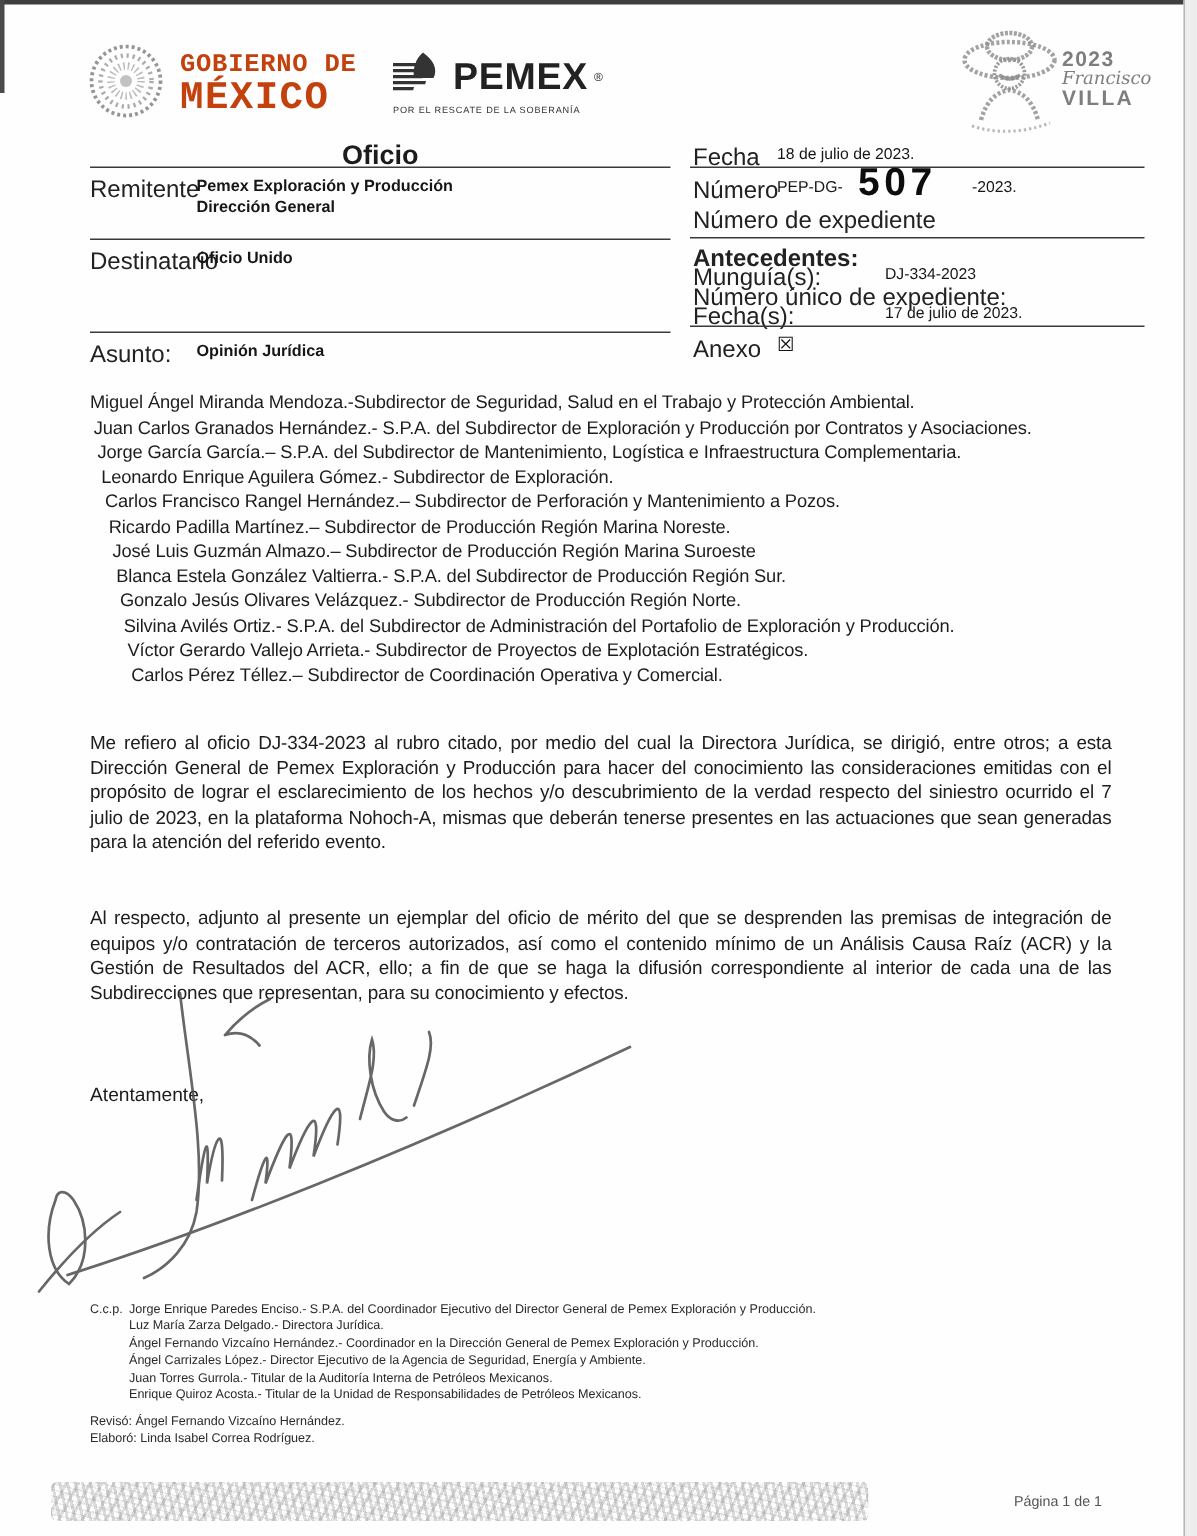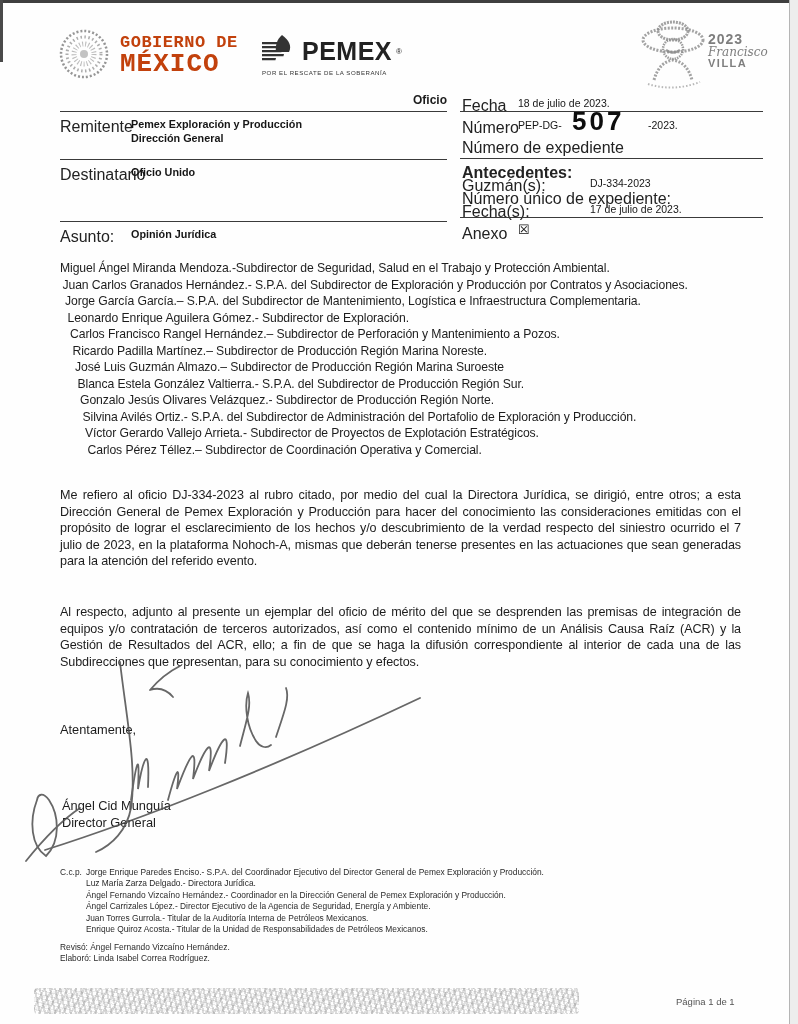--- a/index.html
+++ b/index.html
@@ -20,24 +20,24 @@
   .gob-line2{font-size:26px;letter-spacing:1px;}
   .pemex-block{position:absolute;left:262px;top:34px;width:150px;}
   .pemex-row{display:flex;align-items:center;gap:4px;}
   .pemex-word{font-size:25px;font-weight:bold;letter-spacing:.5px;color:#222;}
   .pemex-reg{font-size:8px;vertical-align:top;color:#222;}
   .pemex-tagline{font-size:6.1px;letter-spacing:.55px;color:#333;margin-top:1px;white-space:nowrap;}
   .villa-badge{position:absolute;left:636px;top:18px;width:150px;height:72px;color:#8a8a8a;}
   .villa-text{position:absolute;left:72px;top:14px;line-height:1.0;color:#7e7e7e;}
   .villa-year{font-size:14px;font-weight:bold;letter-spacing:1px;}
   .villa-name{font-family:"DejaVu Serif", serif;font-style:italic;font-size:12px;}
-  .villa-sur{font-size:11px;font-weight:bold;letter-spacing:1.5px;}
-
-  
-  .oficio{position:absolute;left:60px;top:93px;width:387px;text-align:right;font-size:12px;font-weight:600;}
+  .villa-sur{font-size:14px;font-weight:bold;letter-spacing:1.5px;}
+
+  
+  .oficio{position:absolute;left:60px;top:93px;width:387px;text-align:center;font-size:18px;font-weight:600;}
   .hline{position:absolute;height:0;border-top:1.6px solid #3a3a3a;}
   .lbl{position:absolute;font-size:16px;color:#222;}
   .val{position:absolute;font-size:10.8px;font-weight:bold;color:#161616;line-height:1.3;}
   .valn{position:absolute;font-size:10.5px;color:#161616;}
   .stamp{position:absolute;font-size:26px;font-weight:bold;letter-spacing:3px;color:#0d0d0d;}
   .anexo-box{position:absolute;font-size:13px;color:#111;}
 
   
   .recipients{position:absolute;left:60px;top:260px;width:706px;font-size:12.2px;line-height:16.55px;color:#1d1d1d;}
   .recipients>div{white-space:nowrap;letter-spacing:-0.1px;}
@@ -143,21 +143,21 @@
   <div class="lbl" style="left:462px;top:97px;">Fecha</div>
   <div class="valn" style="left:518px;top:97px;">18 de julio de 2023.</div>
   <div class="hline" style="left:460px;top:111px;width:303px;"></div>
   <div class="lbl" style="left:462px;top:119px;">Número</div>
   <div class="valn" style="left:518px;top:119px;">PEP-DG-</div>
   <div class="stamp" style="left:572px;top:106px;">507</div>
   <div class="valn" style="left:648px;top:119px;">-2023.</div>
   <div class="lbl" style="left:462px;top:139px;">Número de expediente</div>
   <div class="hline" style="left:460px;top:158px;width:303px;"></div>
   <div class="lbl" style="left:462px;top:164px;font-weight:600;">Antecedentes:</div>
-  <div class="lbl" style="left:462px;top:177px;">Guzmán(s):</div>
+  <div class="lbl" style="left:462px;top:177px;">Munguía(s):</div>
   <div class="valn" style="left:590px;top:177px;">DJ-334-2023</div>
   <div class="lbl" style="left:462px;top:190px;">Número único de expediente:</div>
   <div class="lbl" style="left:462px;top:203px;">Fecha(s):</div>
   <div class="valn" style="left:590px;top:203px;">17 de julio de 2023.</div>
   <div class="hline" style="left:460px;top:217px;width:303px;"></div>
   <div class="lbl" style="left:462px;top:225px;">Anexo</div>
   <div class="anexo-box" style="left:518px;top:222px;position:absolute;">☒</div>
 
   <div class="recipients">
 
@@ -172,24 +172,20 @@
       <div style="margin-left: 20px;">Gonzalo Jesús Olivares Velázquez.- Subdirector de Producción Región Norte.</div>
       <div style="margin-left: 22.5px;">Silvina Avilés Ortiz.- S.P.A. del Subdirector de Administración del Portafolio de Exploración y Producción.</div>
       <div style="margin-left: 25px;">Víctor Gerardo Vallejo Arrieta.- Subdirector de Proyectos de Explotación Estratégicos.</div>
       <div style="margin-left: 27.5px;">Carlos Pérez Téllez.– Subdirector de Coordinación Operativa y Comercial.</div>
     </div>
 
   <div class="para" style="top:487px;">Me refiero al oficio DJ-334-2023 al rubro citado, por medio del cual la Directora Jurídica, se dirigió, entre otros; a esta Dirección General de Pemex Exploración y Producción para hacer del conocimiento las consideraciones emitidas con el propósito de lograr el esclarecimiento de los hechos y/o descubrimiento de la verdad respecto del siniestro ocurrido el 7 julio de 2023, en la plataforma Nohoch-A, mismas que deberán tenerse presentes en las actuaciones que sean generadas para la atención del referido evento.</div>
   <div class="para" style="top:604px;">Al respecto, adjunto al presente un ejemplar del oficio de mérito del que se desprenden las premisas de integración de equipos y/o contratación de terceros autorizados, así como el contenido mínimo de un Análisis Causa Raíz (ACR) y la Gestión de Resultados del ACR, ello; a fin de que se haga la difusión correspondiente al interior de cada una de las Subdirecciones que representan, para su conocimiento y efectos.</div>
 
   <div class="salutation">Atentamente,</div>
-  <div class="signer">
-    <div>Ángel Cid Munguía</div>
-    <div>Director General</div>
-  </div>
 
   <svg class="sig-svg" viewBox="0 0 798 1024">
     <g fill="none" stroke="#4d4d4d" stroke-width="1.8" stroke-linecap="round" opacity=".85">
       <path d="M120 662 C126 715 137 768 131 808 C127 830 112 845 96 852"></path>
       <path d="M45 850 C140 820 272 768 420 698"></path>
       <path d="M150 690 C161 677 172 670 180 666 M150 690 C159 687 167 690 173 697"></path>
       <path d="M131 800 C136 764 140 747 138 789 C143 759 150 741 148 787"></path>
       <path d="M168 800 C175 774 181 758 177 789 C189 757 198 739 193 779 C205 747 215 731 209 771 C221 739 231 723 225 763"></path>
       <path d="M240 746 C246 722 252 706 248 693 C244 706 247 727 256 741 C260 747 266 749 271 745"></path>
       <path d="M276 737 C284 713 290 698 286 688"></path>

